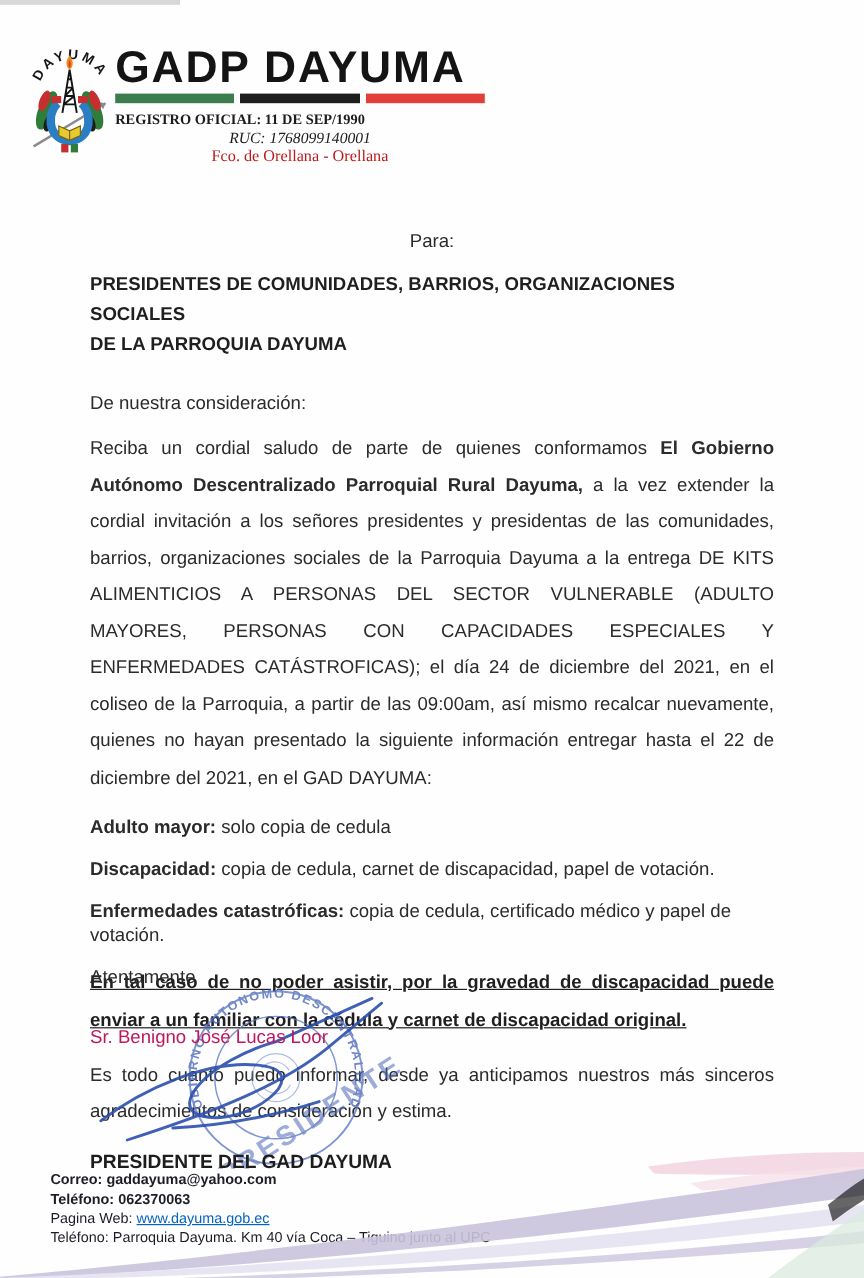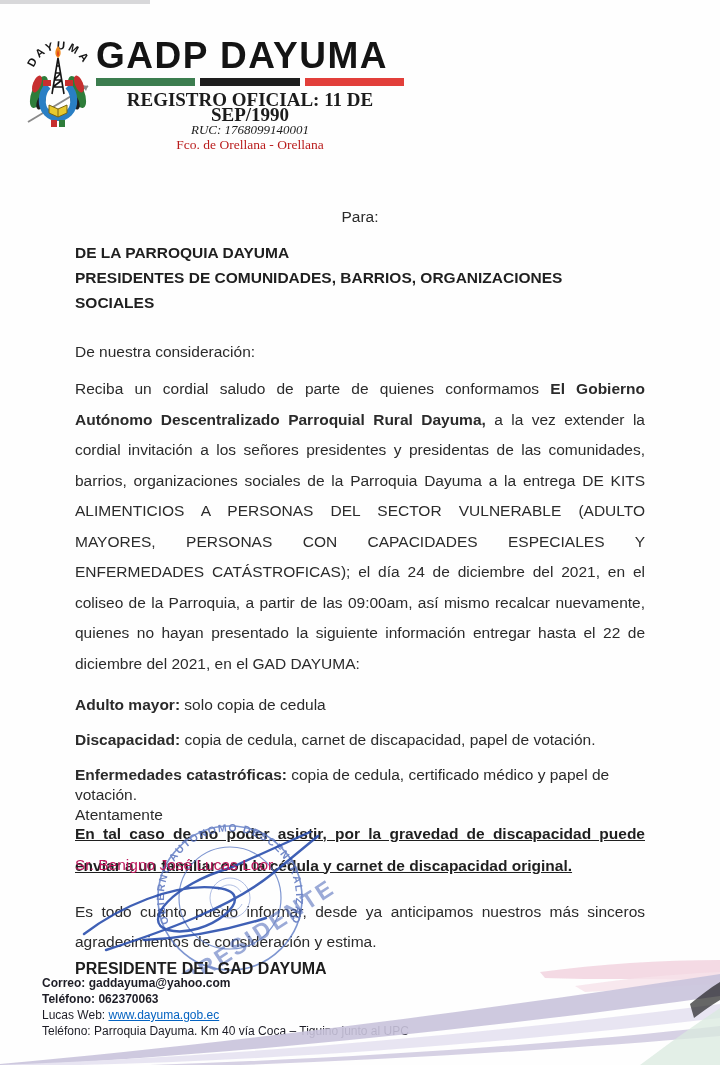--- a/index.html
+++ b/index.html
@@ -13,21 +13,21 @@
   .scan-artifact{position:absolute;top:0;left:0;width:150px;height:4px;background:#b8b8bc;opacity:.55;}
   .header{display:flex;align-items:flex-start;margin:36px 0 0 26px;}
   .emblem{width:64px;height:100px;flex:0 0 auto;}
   .head-right{margin-left:6px;width:308px;}
   .org-name{
     font-size:37px;font-weight:900;letter-spacing:1.5px;color:#141414;
     line-height:40px;white-space:nowrap;
   }
   .flag-bar{display:flex;gap:5px;height:8px;margin:2px 0 6px 0;}
   .flag-bar div{flex:1 1 0;}
-  .reg-line{font-family:"Liberation Serif","DejaVu Serif",serif;font-weight:bold;font-size:19px;text-align:center;line-height:15px;color:#1c1c1c;}
+  .reg-line{font-family:"Liberation Serif","DejaVu Serif",serif;font-weight:bold;font-size:12px;line-height:15px;color:#1c1c1c;}
   .ruc-line{font-family:"Liberation Serif","DejaVu Serif",serif;font-size:13px;text-align:center;line-height:15px;color:#1c1c1c;font-style:italic;}
   .loc-line{font-family:"Liberation Serif","DejaVu Serif",serif;font-size:13.5px;text-align:center;line-height:16px;color:#b91c1c;}
   .date-line{position:absolute;top:129px;right:60px;font-size:16px;color:#2a2a2a;}
   
   .letter{margin:54px 75px 0 75px;font-size:15.5px;color:#2b2b2b;}
   .para-label{line-height:20px;text-align:center;}
   .recipient{margin-top:13px;font-weight:bold;line-height:25px;color:#1f1f1f;}
   .salutation{margin-top:27px;line-height:20px;}
   .p-main{margin-top:12px;text-align:justify;line-height:30.5px;}
   .bold{font-weight:bold;}
@@ -101,22 +101,22 @@
       <div class="reg-line">REGISTRO OFICIAL: 11 DE SEP/1990</div>
       <div class="ruc-line">RUC: 1768099140001</div>
       <div class="loc-line">Fco. de Orellana - Orellana</div>
     </div>
   </div>
 
 
   <div class="letter">
     <div class="para-label">Para:</div>
     <div class="recipient">
+      <div>PRESIDENTES DE COMUNIDADES, BARRIOS, ORGANIZACIONES SOCIALES</div>
       <div>DE LA PARROQUIA DAYUMA</div>
-      <div>PRESIDENTES DE COMUNIDADES, BARRIOS, ORGANIZACIONES SOCIALES</div>
     </div>
 
     <div class="salutation">De nuestra consideración:</div>
 
     <p class="p-main"><span>Reciba un cordial saludo de parte de quienes conformamos </span><span class="bold">El Gobierno Autónomo Descentralizado Parroquial Rural Dayuma,</span><span> a la vez extender la cordial invitación a los señores presidentes y presidentas de las comunidades, barrios, organizaciones sociales de la Parroquia Dayuma  a la entrega DE KITS ALIMENTICIOS A PERSONAS DEL SECTOR VULNERABLE (ADULTO MAYORES, PERSONAS CON CAPACIDADES ESPECIALES Y ENFERMEDADES CATÁSTROFICAS); el día 24 de diciembre del 2021, en el coliseo de la Parroquia, a partir de las 09:00am, así mismo recalcar nuevamente, quienes no hayan presentado la siguiente información entregar hasta el 22 de diciembre del 2021, en el GAD DAYUMA:</span></p>
 
     <div class="req"><span class="bold">Adulto mayor:</span><span> solo copia de cedula</span></div>
     <div class="req"><span class="bold">Discapacidad:</span><span> copia de cedula, carnet de discapacidad, papel de votación.</span></div>
     <div class="req"><span class="bold">Enfermedades catastróficas:</span><span> copia de cedula, certificado médico y papel de votación.</span></div>
 
@@ -147,21 +147,21 @@
       <path d="M66,128 C108,126 150,118 188,106"></path>
     </g>
   </svg>
 
   <div class="sig-name">Sr. Benigno José Lucas Loor</div>
   <div class="sig-title">PRESIDENTE DEL GAD DAYUMA</div>
 
   <div class="footer">
     <div class="b"><span>Correo:</span><span> gaddayuma@yahoo.com</span></div>
     <div class="b"><span>Teléfono:</span><span> 062370063</span></div>
-    <div><span>Lucas Web:</span> <a href="#">www.dayuma.gob.ec</a></div>
+    <div><span>Pagina Web:</span> <a href="#">www.dayuma.gob.ec</a></div>
     <div><span>Teléfono:</span><span> Parroquia Dayuma. Km 40 vía Coca – Tiguino junto al UPC</span></div>
   </div>
 
   <svg class="swoosh" width="720" height="105" viewBox="0 0 720 105">
     <path d="M540,12 C600,4 660,0 720,0 L720,20 C655,18 595,20 545,18 Z" fill="#f2d4df" opacity="0.85"></path>
     <path d="M575,26 C630,18 675,14 720,12 L720,24 C670,26 625,30 585,32 Z" fill="#f6e2ea" opacity="0.8"></path>
     <path d="M0,104 C200,86 430,58 720,14 L720,36 C460,72 230,94 30,105 L0,105 Z" fill="#c9c3db" opacity="0.9"></path>
     <path d="M0,105 C230,96 470,76 720,44 L720,58 C500,84 280,100 80,105 Z" fill="#e7e4f1" opacity="0.95"></path>
     <path d="M150,105 C360,98 560,84 720,66 L720,76 C560,90 380,100 240,105 Z" fill="#cfc9df" opacity="0.85"></path>
     <path d="M640,105 C668,84 696,64 720,48 L720,105 Z" fill="#d9e9df" opacity="0.75"></path>

